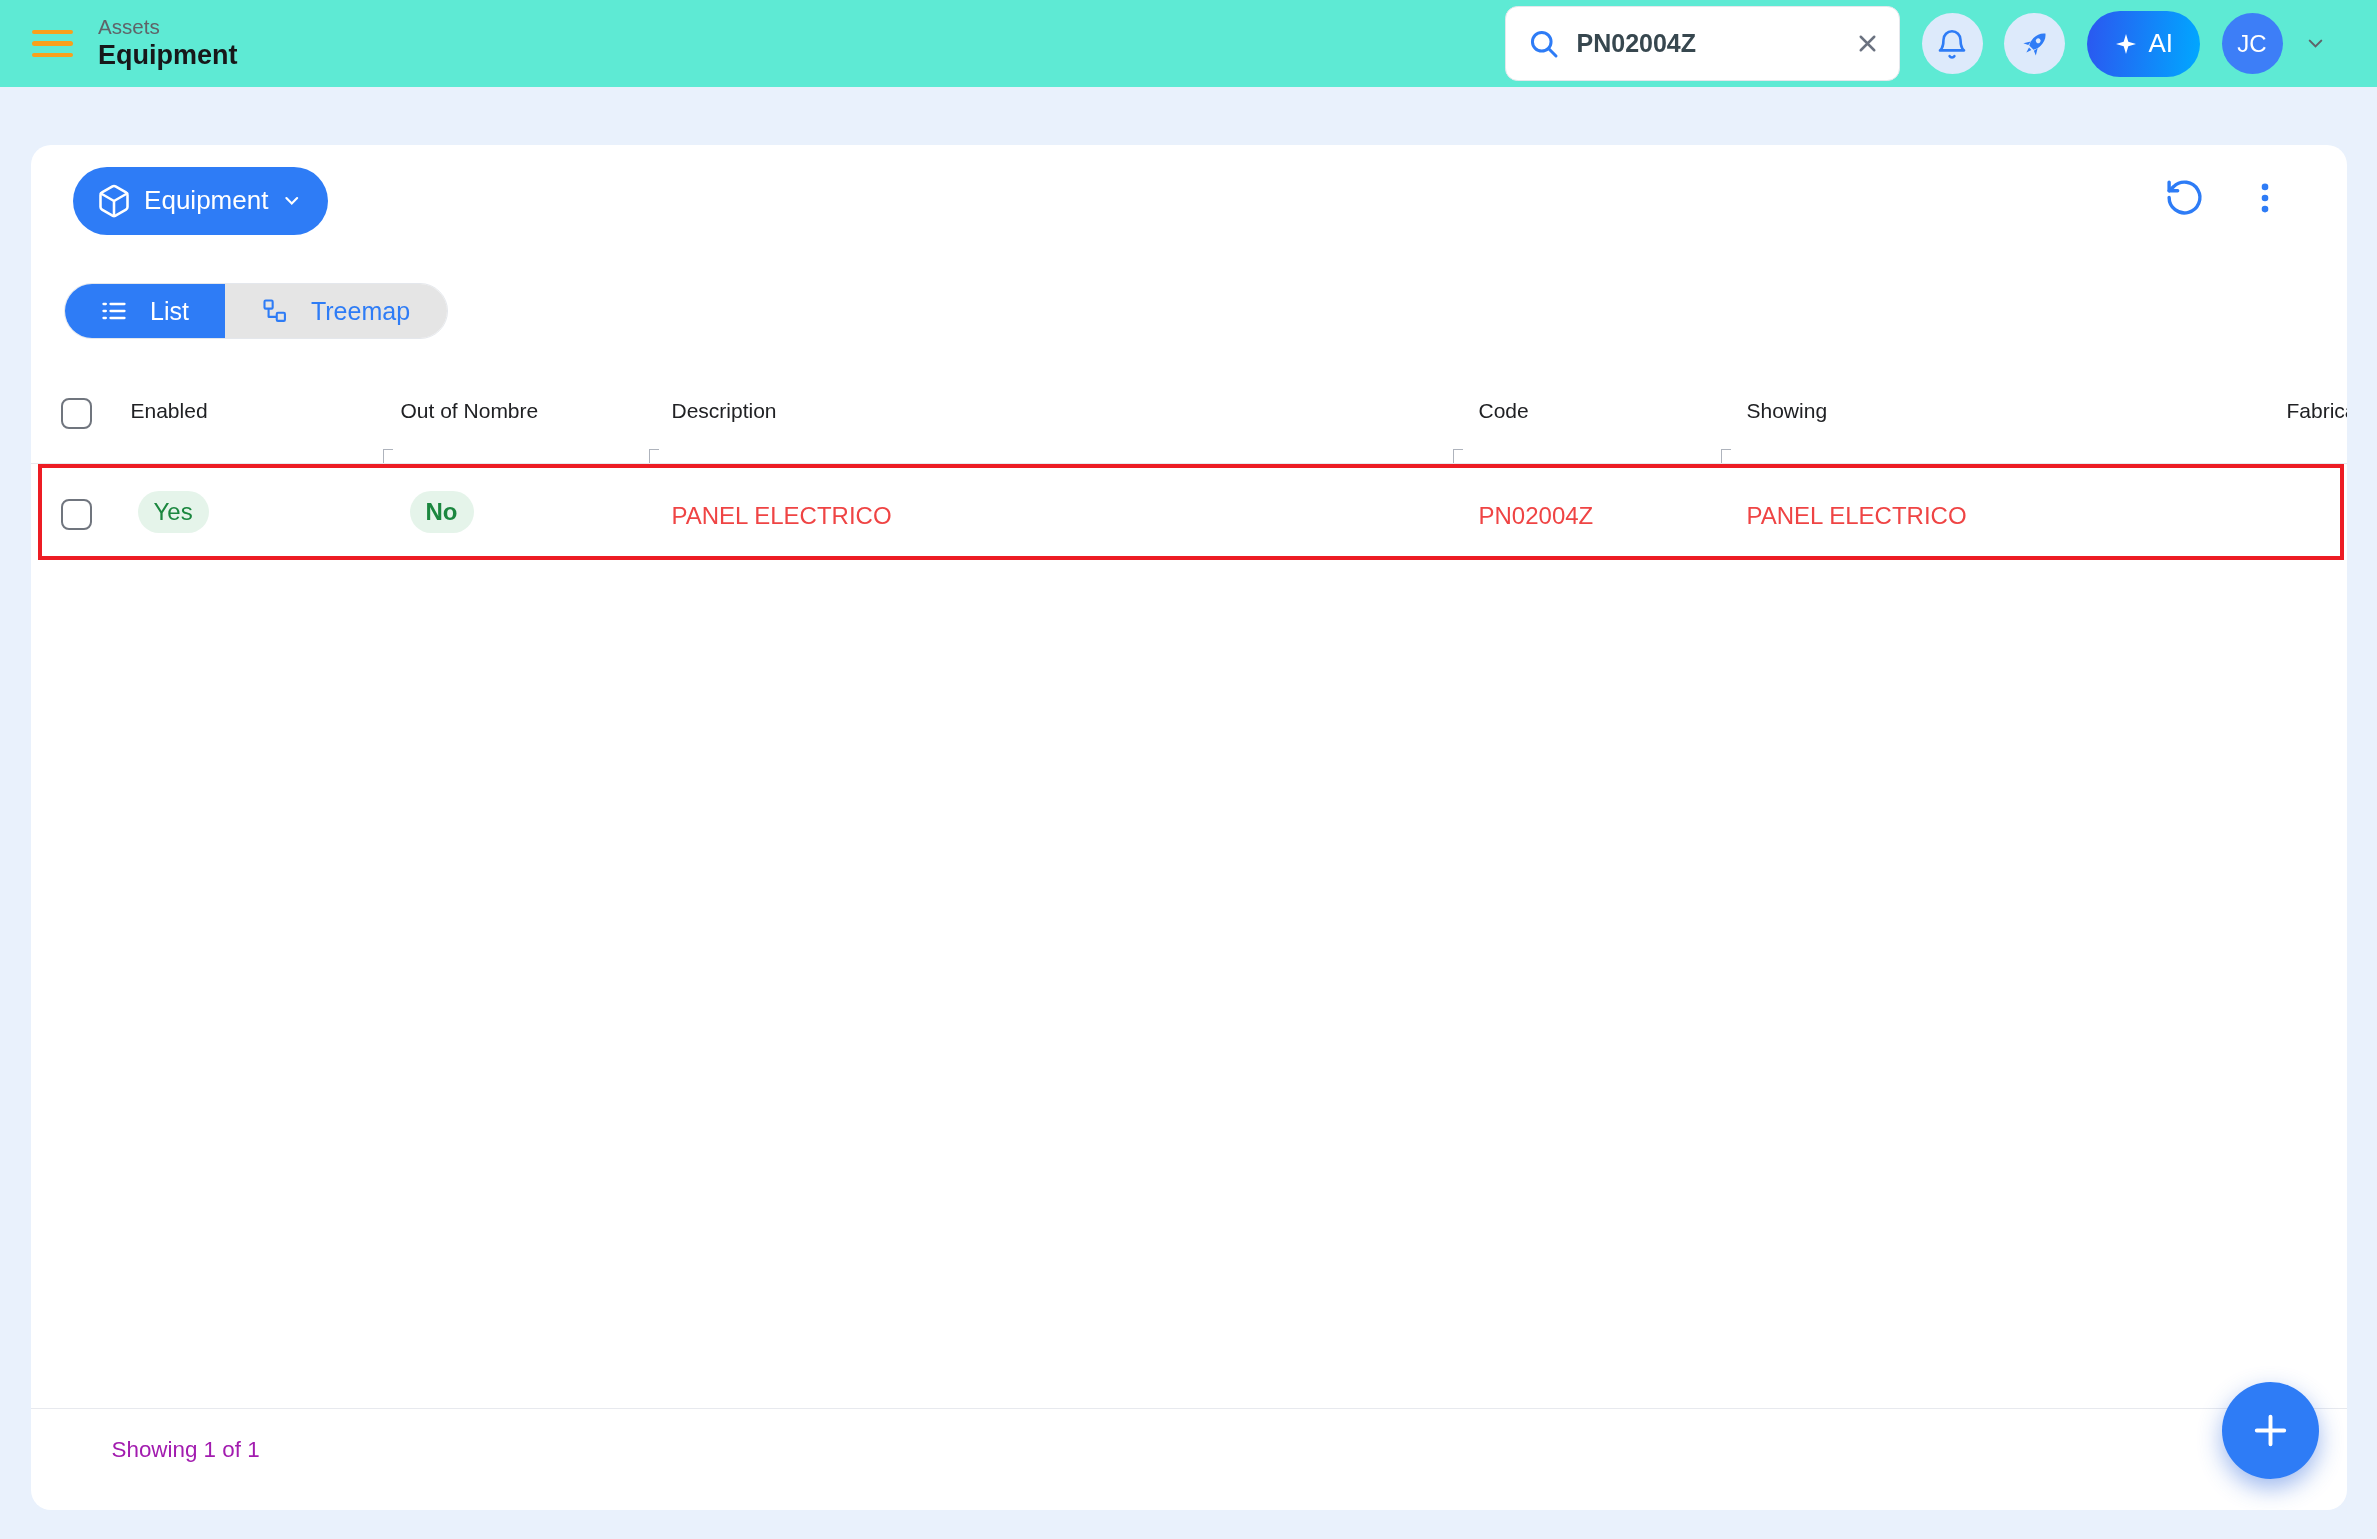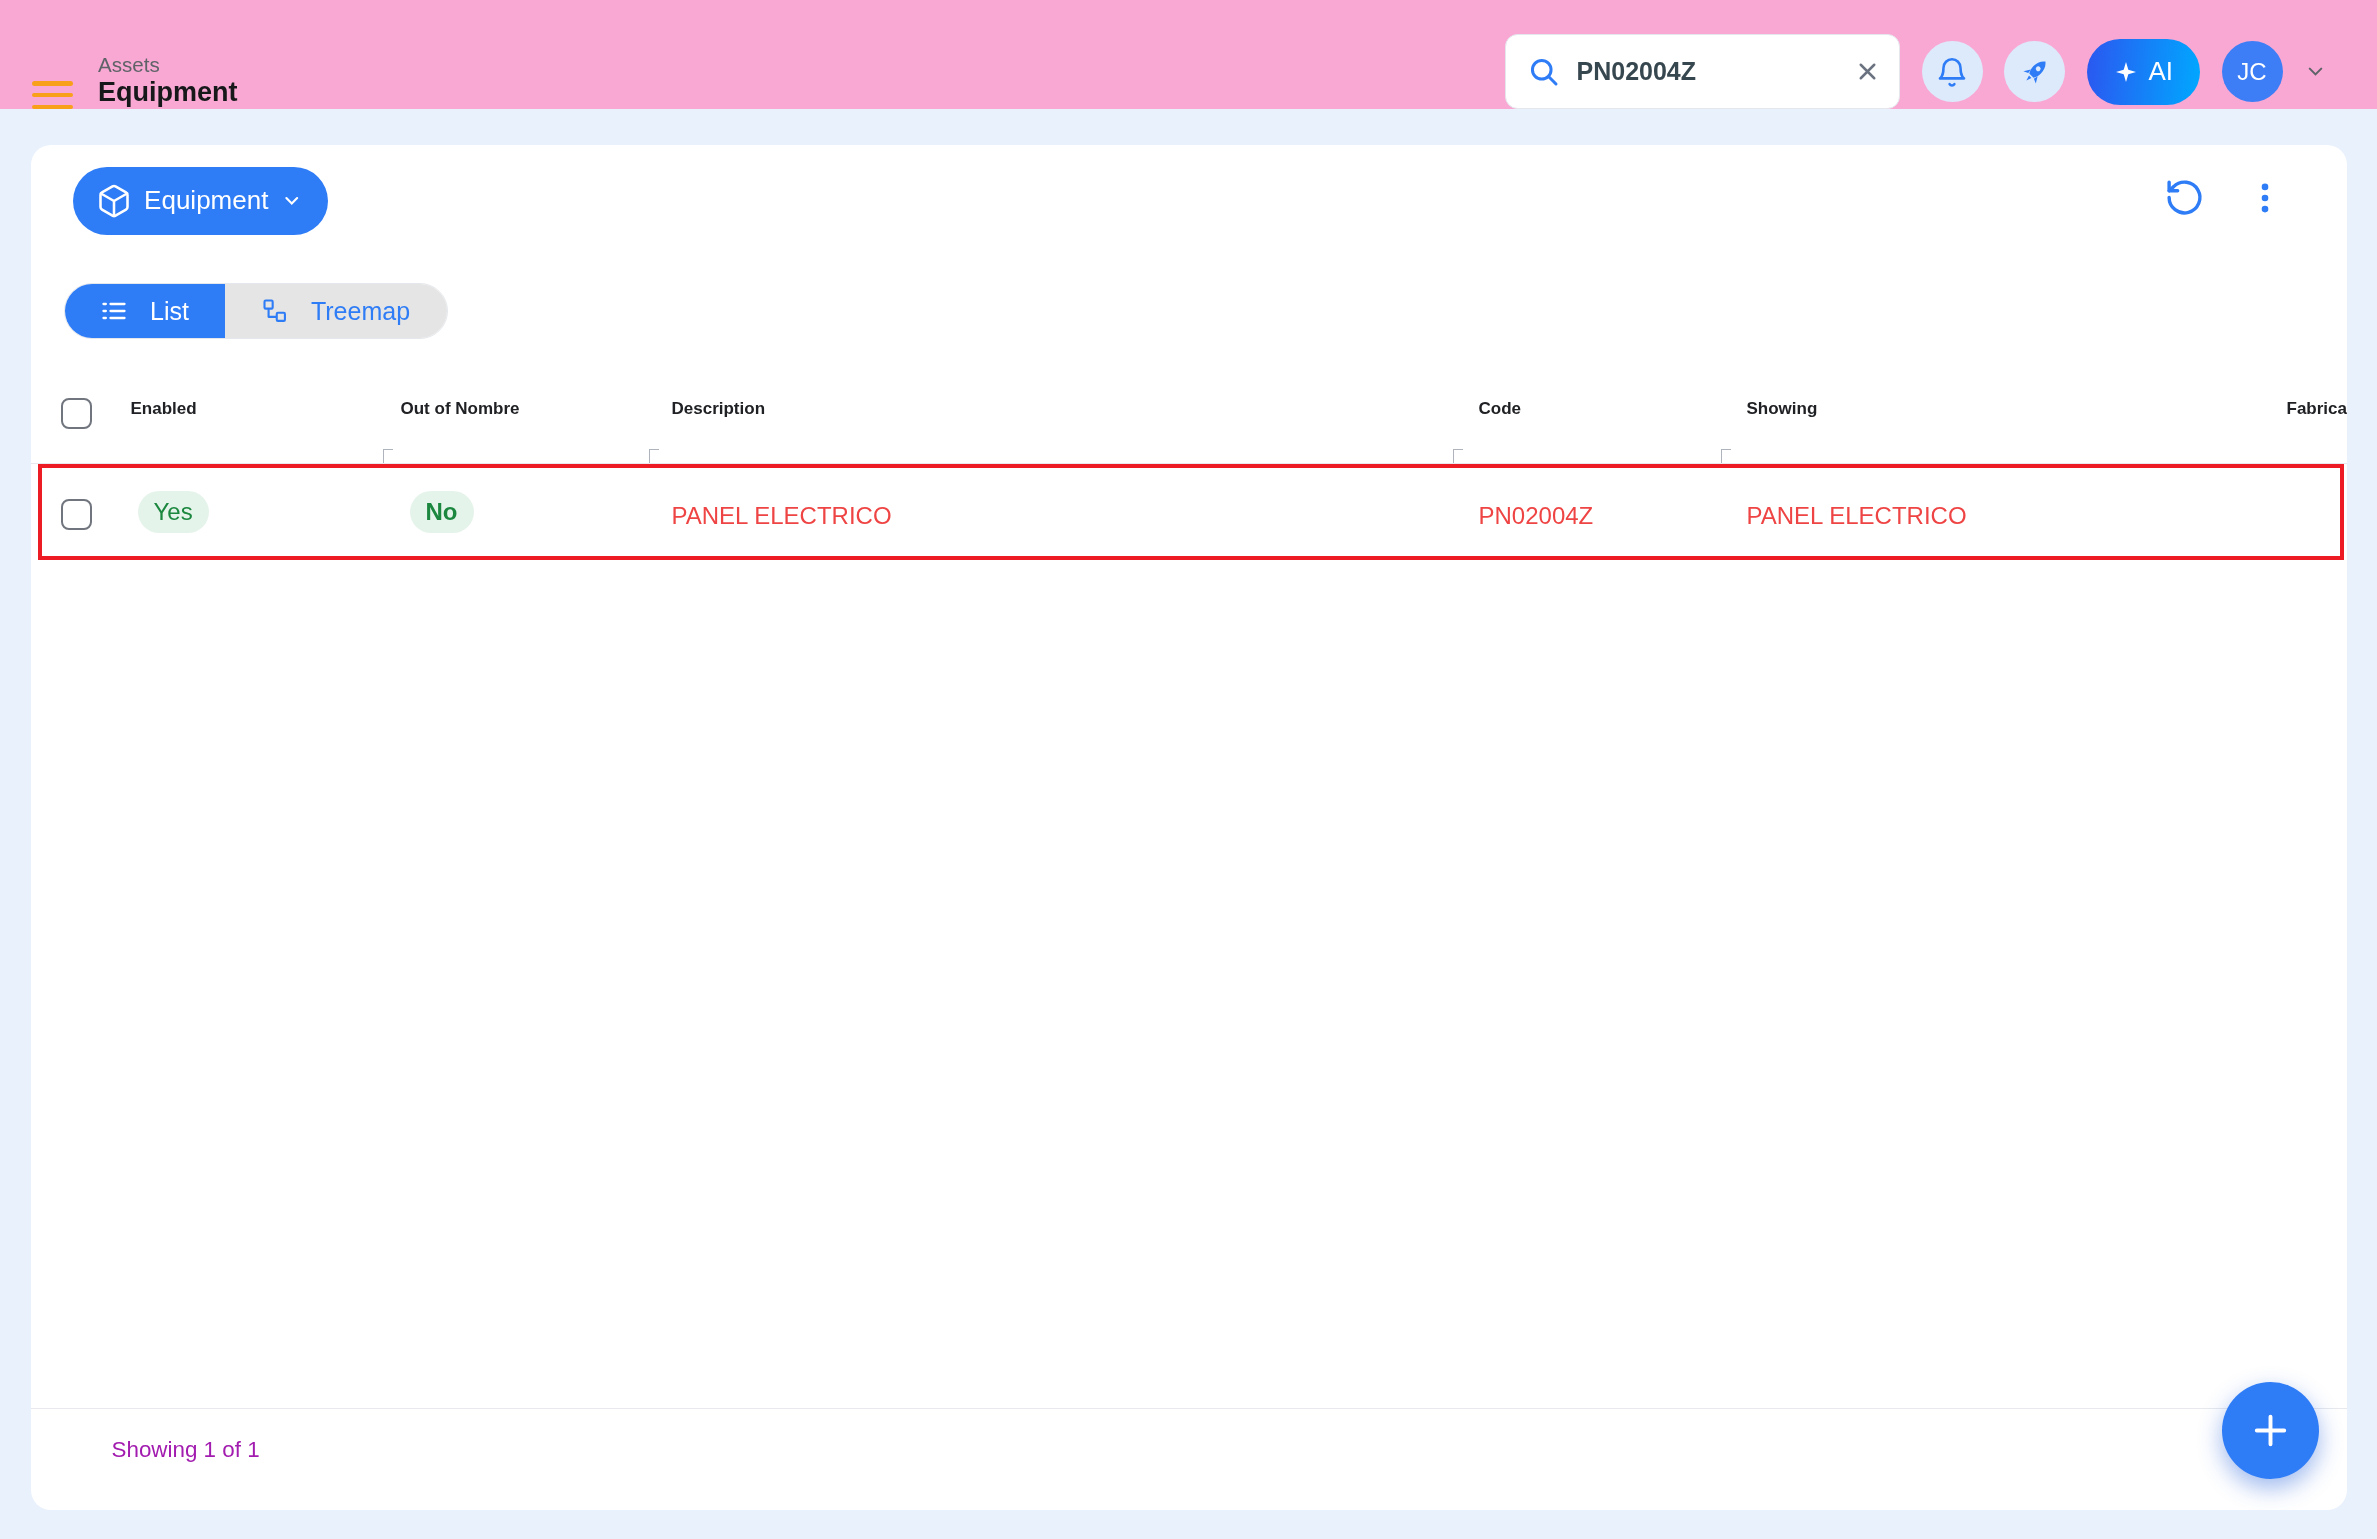--- a/index.html
+++ b/index.html
@@ -2,22 +2,22 @@
 <html style="--accent: #2e7cf6; --accent-soft: #ddeafb; --hamburger: #f9a01b; --success: #1b873f; --success-bg: #e5f4ea; --highlight: #ed1c24; --ai-start: #2b57f0; --ai-end: #00a8ff;font-size:14.4px"><head>
 <meta charset="utf-8">
 <style>
   * { margin:0; padding:0; box-sizing:border-box; }
   body { font-family:"Liberation Sans","DejaVu Sans",sans-serif; }
   [data-interactable="true"] { cursor:pointer; }
 
   .screen { position:relative; width:2377px; height:1540px; background:#e9f1fc; overflow:hidden; }
 
   
-  .app-header { position:absolute; left:0; top:0; right:0; height:109px; background:#f9a8d4;
-                display:flex; align-items:flex-end; padding:0 50px 0 32px; }
+  .app-header { position:absolute; left:0; top:0; right:0; height:87px; background:#5eead4;
+                display:flex; align-items:center; padding:0 50px 0 32px; }
   .hamburger { width:41px; display:flex; flex-direction:column; gap:7.2px; }
   .hamburger span { display:block; height:4.5px; border-radius:2.7px; background:var(--hamburger,#f9a01b); }
   .breadcrumb { margin-left:25px; display:flex; flex-direction:column; line-height:1.18; }
   .crumb-section { font-size:20.6px; color:#5f6368; }
   .crumb-page { font-size:27px; color:#17181a; font-weight:700; }
 
   .header-right { margin-left:auto; display:flex; align-items:center; gap:21.5px; }
   .search-box { width:395px; height:75px; background:#fff; border:1.8px solid #e4e7ec; border-radius:12.6px;
                 display:flex; align-items:center; gap:14.4px; padding:0 18px 0 20px; }
   .search-box svg.search-glass { width:36px; height:36px; flex:0 0 auto; }
@@ -55,21 +55,21 @@
   .view-toggle { position:absolute; left:33px; top:138px; height:56px; display:flex;
                  border:1.8px solid #e4e7ec; border-radius:30.5px; overflow:hidden; background:#fff; }
   .tab { display:flex; align-items:center; justify-content:center; gap:22px; font-size:25px; }
   .tab svg { width:28px; height:28px; }
   .tab-list { width:160px; background:var(--accent,#2e7cf6); color:#fff; }
   .tab-treemap { width:222px; background:#e5e5e5; color:var(--accent,#2e7cf6); }
 
   
   .checkbox { display:inline-block; width:30.5px; height:30.5px; border:2.7px solid #70757e; border-radius:8px; background:#fff; }
   .select-all { position:absolute; left:30.5px; top:253px; }
-  .col-label { position:absolute; top:254px; font-size:17px; color:#202124; white-space:nowrap;font-weight:bold; }
+  .col-label { position:absolute; top:254px; font-size:21px; color:#202124; white-space:nowrap; }
   .c-enabled { left:100px; } .c-oos { left:370px; } .c-desc { left:641px; }
   .c-code { left:1448px; } .c-nombre { left:1716px; } .c-fab { left:2256px; }
   .resize-mark { position:absolute; top:304px; width:10.8px; height:14.4px;
                  border-left:1.8px solid #aeb3bc; border-top:1.8px solid #aeb3bc; }
   .rm1 { left:352px; } .rm2 { left:618px; } .rm3 { left:1422px; } .rm4 { left:1690px; }
   .header-rule { position:absolute; left:0; right:0; top:318px; border-top:1.8px solid #e7e9ee; }
 
   .row-hit { position:absolute; left:0; right:0; top:321px; height:93px; }
   .row-checkbox { position:absolute; left:30.5px; top:354px; }
   .badge { position:absolute; top:346px; display:inline-flex; align-items:center; padding:7px 16px;

